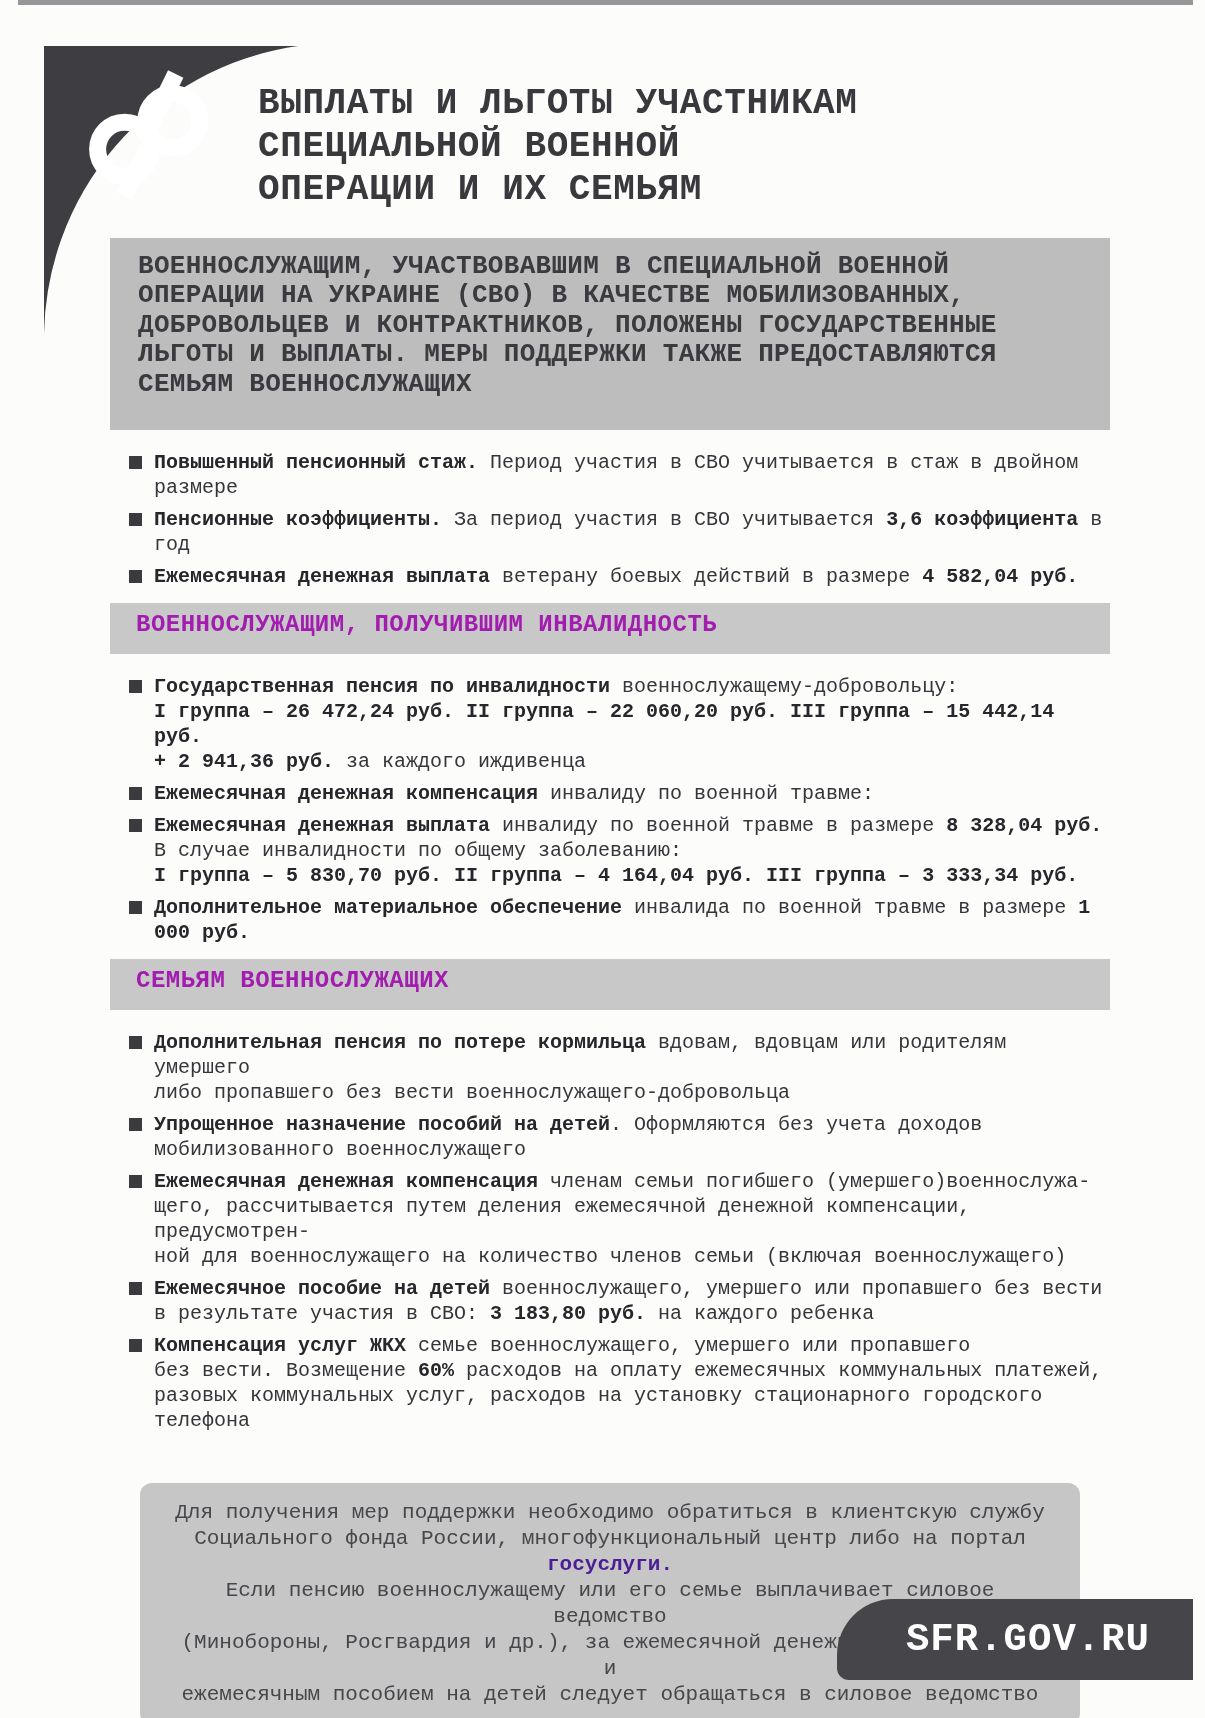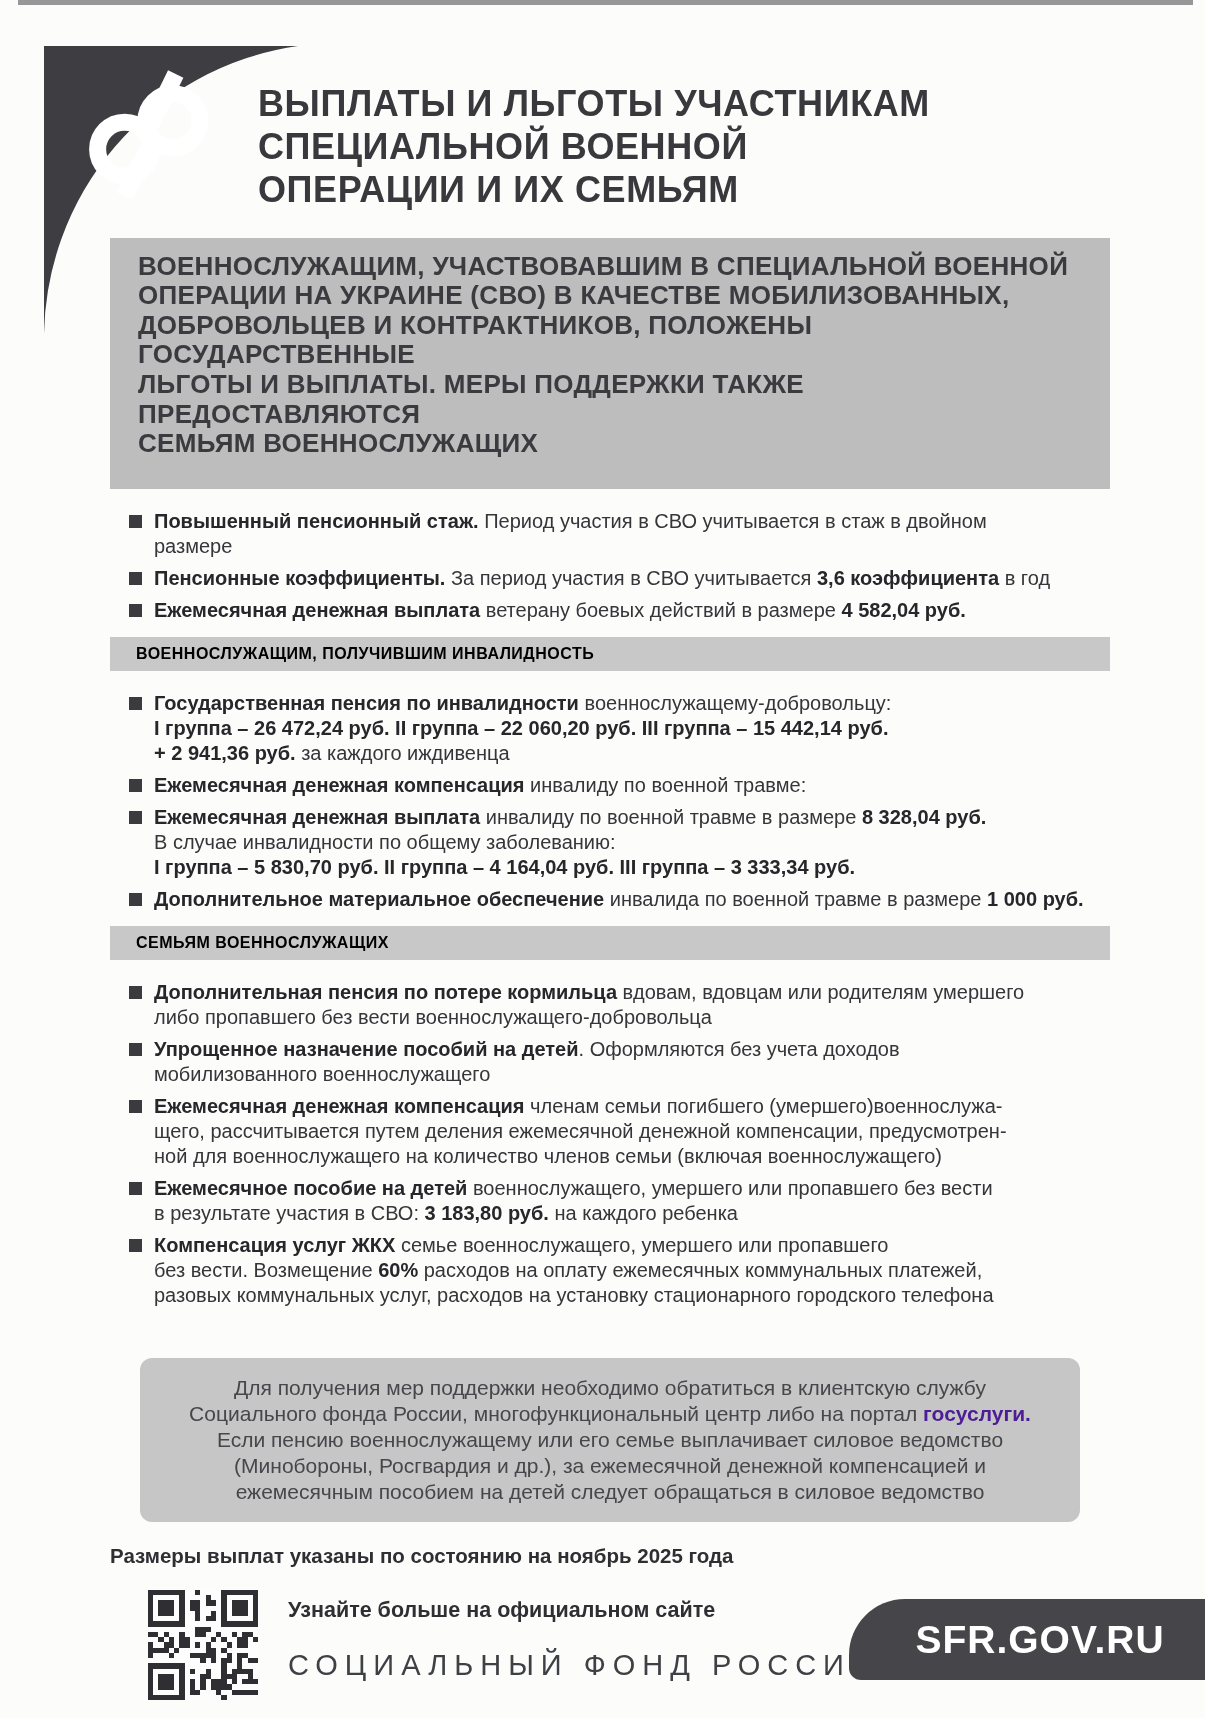--- a/index.html
+++ b/index.html
@@ -11,21 +11,21 @@
     --bar-bg:#c8c8c8;
     --intro-bg:#bdbdbd;
     --box-bg:#c6c6c6;
     --paper:#fcfcfb;
   }
   .page{
     position:relative;
     width:1205px; height:1718px;
     background:var(--paper);
     overflow:hidden;
-    font-family:Liberation Sans, sans-serif;
+    font-family:Liberation Mono, monospace;
     color:var(--ink);
     margin:0 auto;
   }
   .scan-top{
     position:absolute; top:0; left:18px; right:12px; height:5px;
     background:#7d7d81; opacity:.8;
   }
   
   .logo-block{
     position:absolute; left:44px; top:46px; width:258px; height:308px;
@@ -45,23 +45,23 @@
     background:var(--intro-bg);
     padding:14px 22px 30px 28px;
     font-size:26px; font-weight:600; line-height:1.14;
     letter-spacing:.3px;
     color:#3a3a3f;
     white-space:pre-line;
   }
   .bar{
     margin-top:14px;
     background:var(--bar-bg);
-    padding:8px 22px 8px 26px;
-    font-size:16px; font-weight:600; letter-spacing:.5px;
-    color:#000000;
+    padding:8px 22px 16px 26px;
+    font-size:24px; font-weight:600; letter-spacing:.5px;
+    color:#a21caf;
   }
   .bullets{ margin-top:20px; }
   .bullet-item{
     position:relative;
     padding-left:44px;
     margin-bottom:7px;
   }
   .bullet-sq{
     position:absolute; left:19px; top:6px;
     width:13px; height:13px;
@@ -103,21 +103,21 @@
     font-size:21.5px; font-weight:700; color:#2e2e33;
   }
   .org-name{
     margin-top:26px;
     font-size:29px; font-weight:500;
     letter-spacing:7px;
     color:#3e4045;
     white-space:nowrap;
   }
   .site-badge{
-    position:absolute; right:0; bottom:38px;
+    position:absolute; right:12px; bottom:38px;
     width:356px; height:81px;
     background:#46464a;
     border-radius:56px 0 0 12px;
     display:flex; align-items:center; justify-content:center;
     padding-left:26px;
   }
   .site-badge span{
     color:#fff; font-size:39px; font-weight:700; letter-spacing:1px;
   }
 </style>

